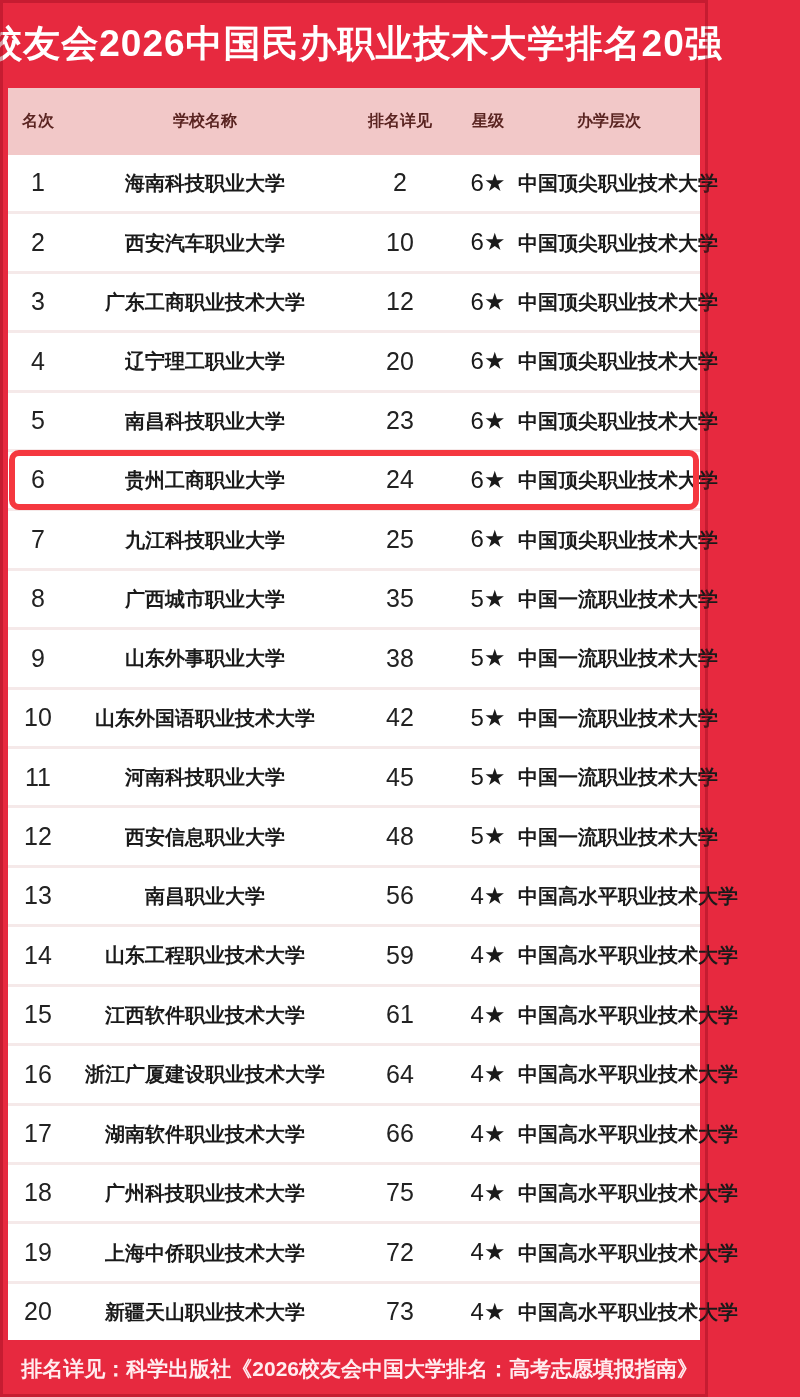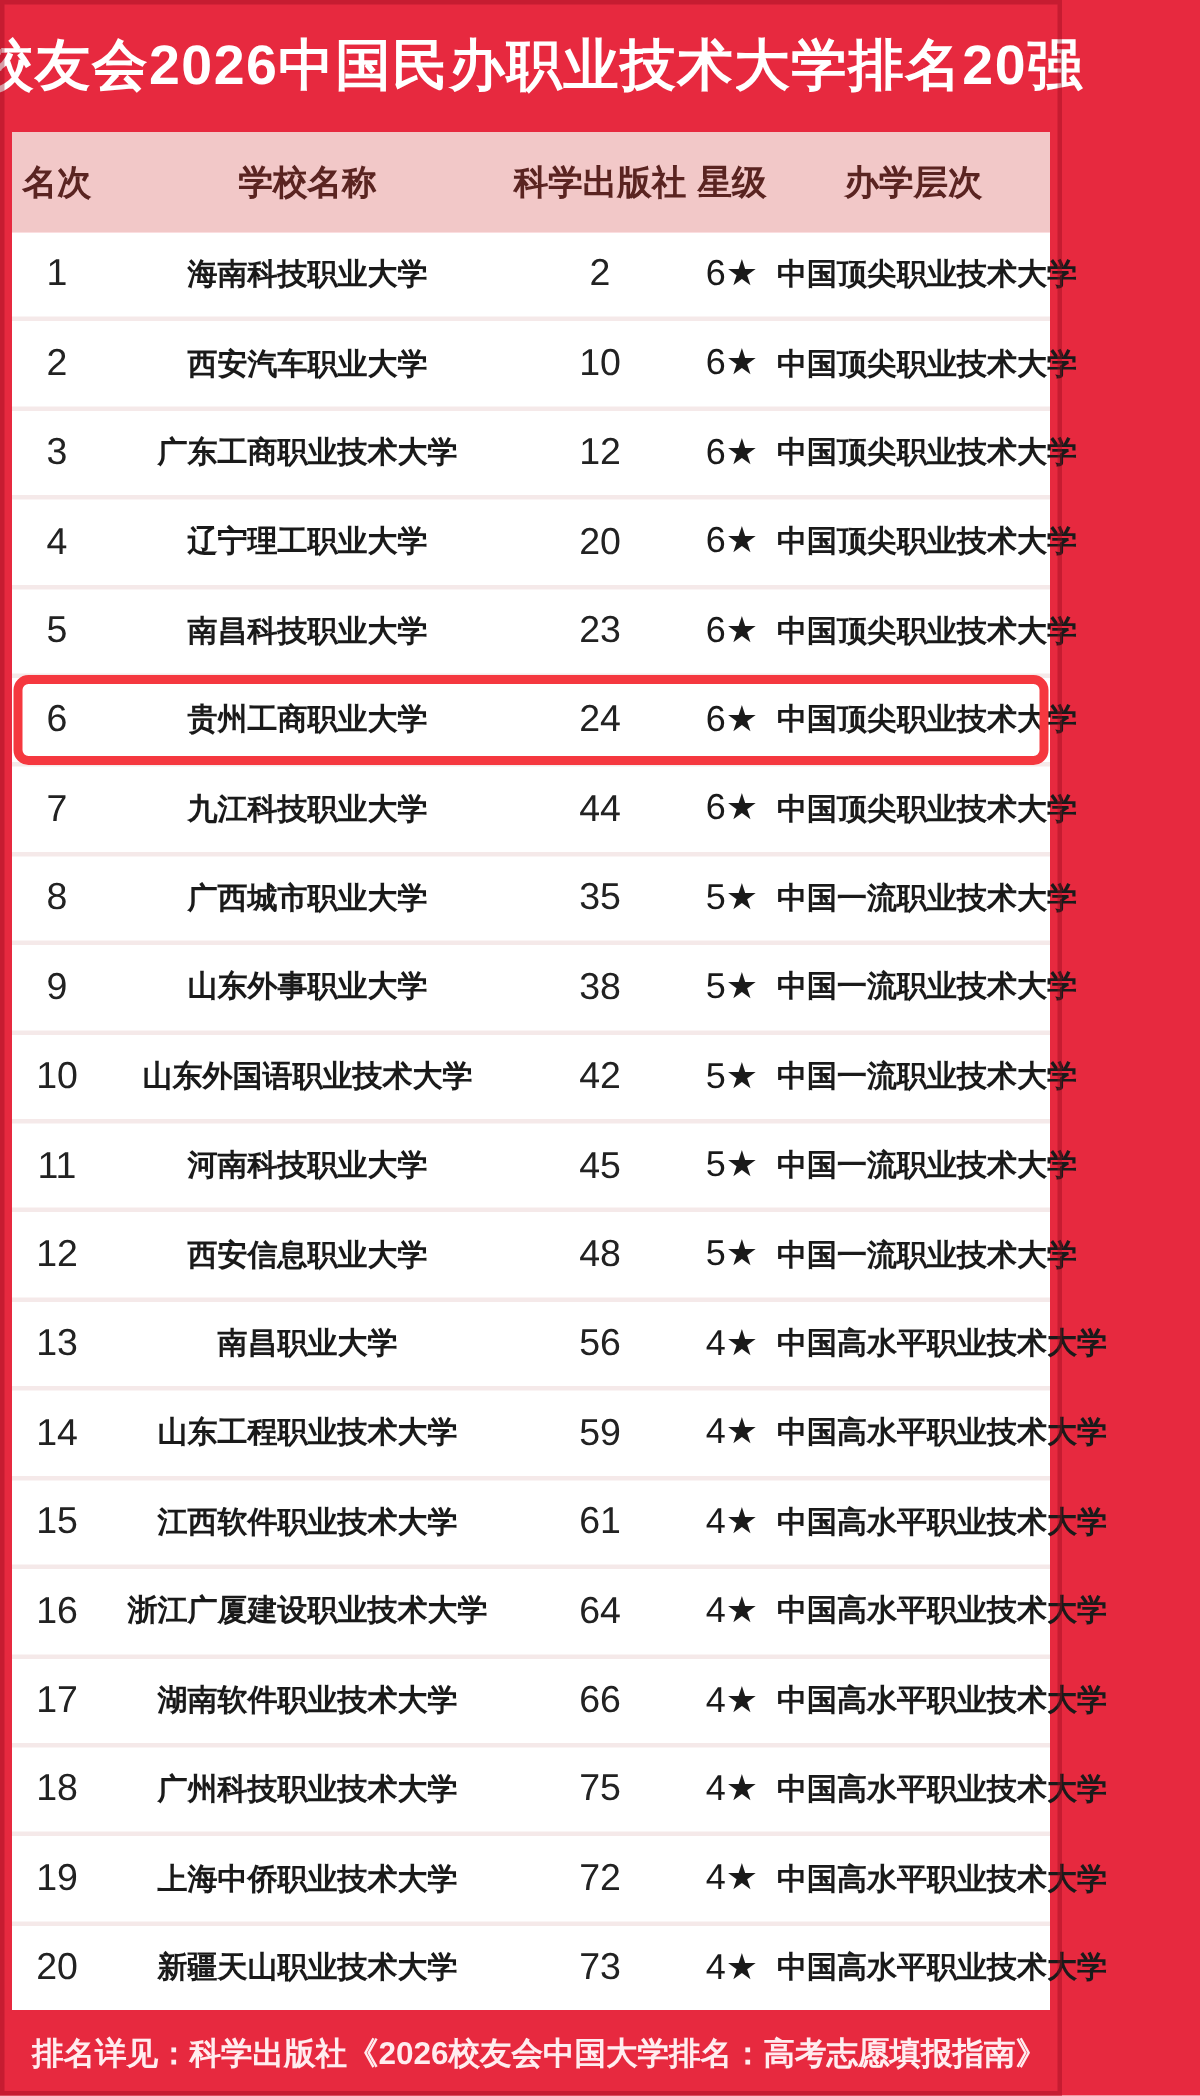--- a/index.html
+++ b/index.html
@@ -34,21 +34,21 @@
     flex: 0 0 auto;
     height: 67px; margin: 0 8px;
     background: var(--header-pink, #f2c8c8);
     display: grid;
     grid-template-columns: 60px 274px 116px 60px 1fr;
     align-items: center;
   }
   .thead .hcell {
     text-align: center;
     color: var(--header-text, #5a2421);
-    font-size: 23px; font-weight: 700;
+    font-size: 16px; font-weight: 700;
     white-space: nowrap;
   }
   .tbody {
     flex: 1 1 auto;
     margin: 0 8px;
     display: flex; flex-direction: column;
     background: var(--row-bg, #ffffff);
   }
   .row {
     flex: 1 1 auto;
@@ -92,21 +92,21 @@
 
 <div class="page" style="--page-red: #e7293f; --highlight-red: #f5383f; --header-pink: #f2c8c8; --header-text: #5a2421; --row-bg: #ffffff; --row-separator: #f5e9e9; --body-text: #1a1a1a; --title-text: #ffffff; --footer-text: #ffecef;">
 
   <div class="banner">
     <div class="title">校友会2026中国民办职业技术大学排名20强</div>
   </div>
 
   <div class="thead">
     <div class="hcell">名次</div>
     <div class="hcell">学校名称</div>
-    <div class="hcell">科学出版社</div>
+    <div class="hcell">排名详见</div>
     <div class="hcell">星级</div>
     <div class="hcell">办学层次</div>
   </div>
 
   <div class="tbody">
       <div class="row">
     <div class="cell rank">1</div>
     <div class="cell school">海南科技职业大学</div>
     <div class="cell num">2</div>
     <div class="cell star">6★</div>
@@ -143,21 +143,21 @@
       <div class="row highlight">
     <div class="cell rank">6</div>
     <div class="cell school">贵州工商职业大学</div>
     <div class="cell num">24</div>
     <div class="cell star">6★</div>
     <div class="cell level">中国顶尖职业技术大学</div>
   </div>
       <div class="row">
     <div class="cell rank">7</div>
     <div class="cell school">九江科技职业大学</div>
-    <div class="cell num">44</div>
+    <div class="cell num">25</div>
     <div class="cell star">6★</div>
     <div class="cell level">中国顶尖职业技术大学</div>
   </div>
       <div class="row">
     <div class="cell rank">8</div>
     <div class="cell school">广西城市职业大学</div>
     <div class="cell num">35</div>
     <div class="cell star">5★</div>
     <div class="cell level">中国一流职业技术大学</div>
   </div>

